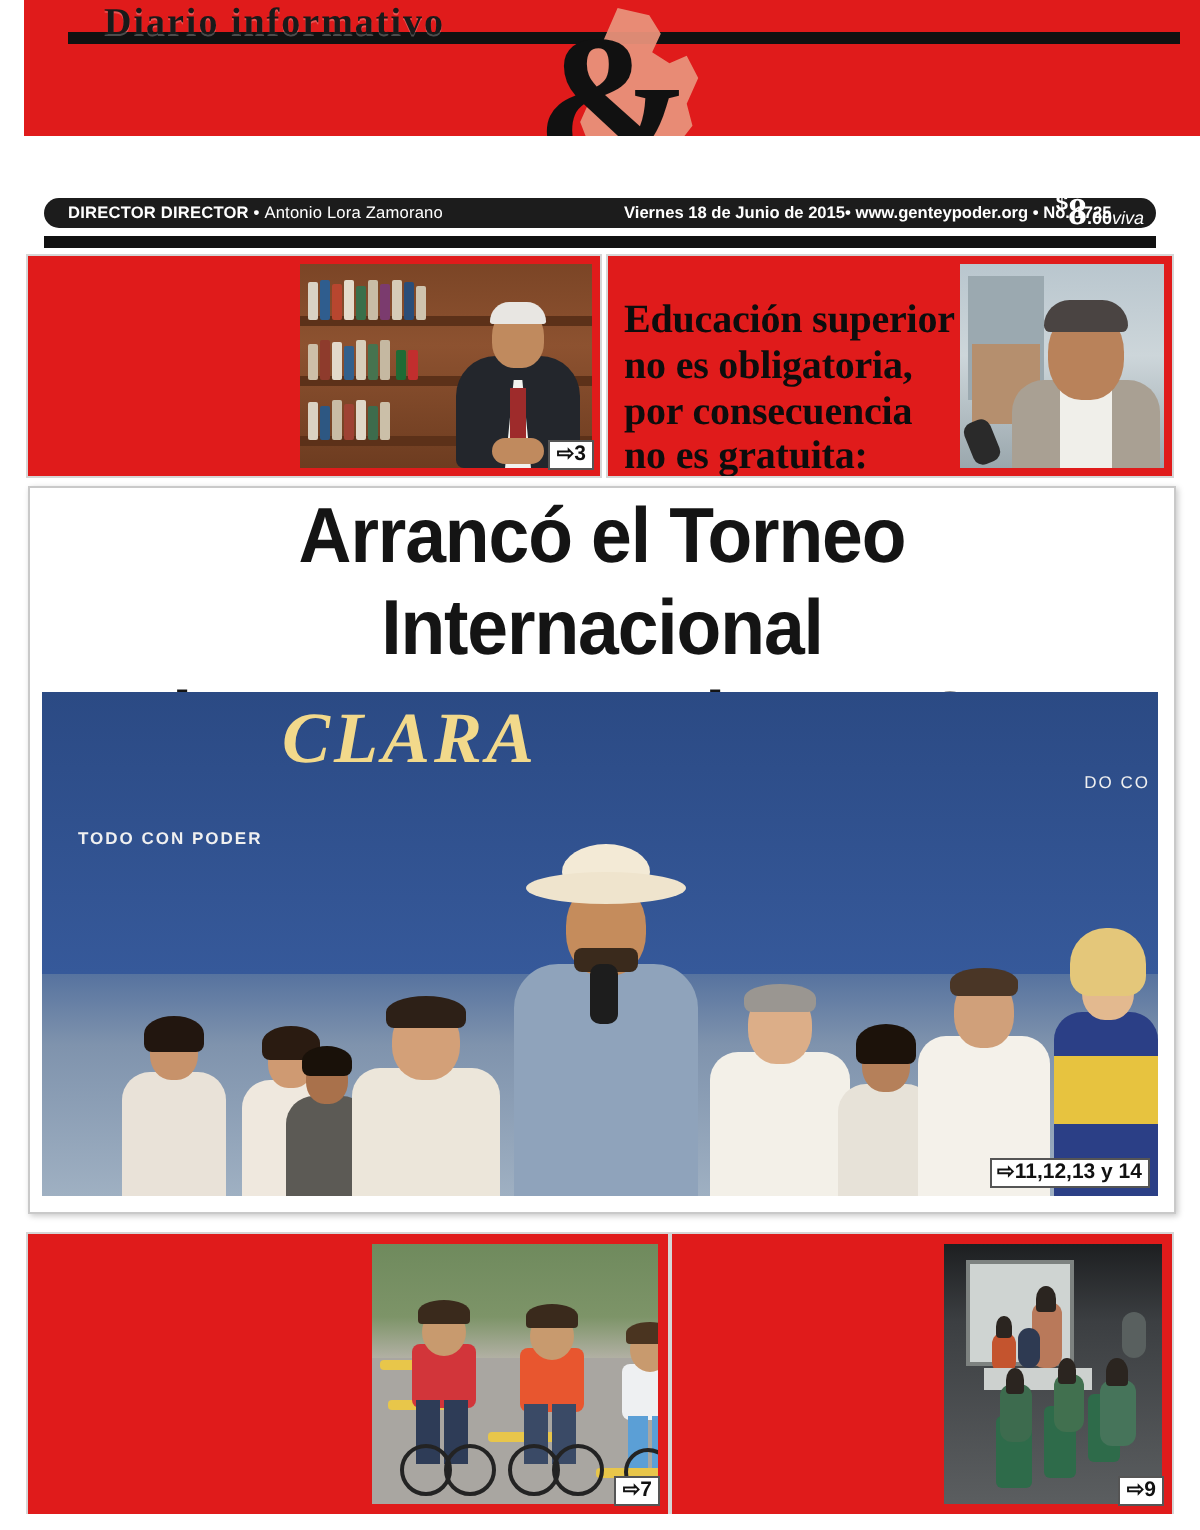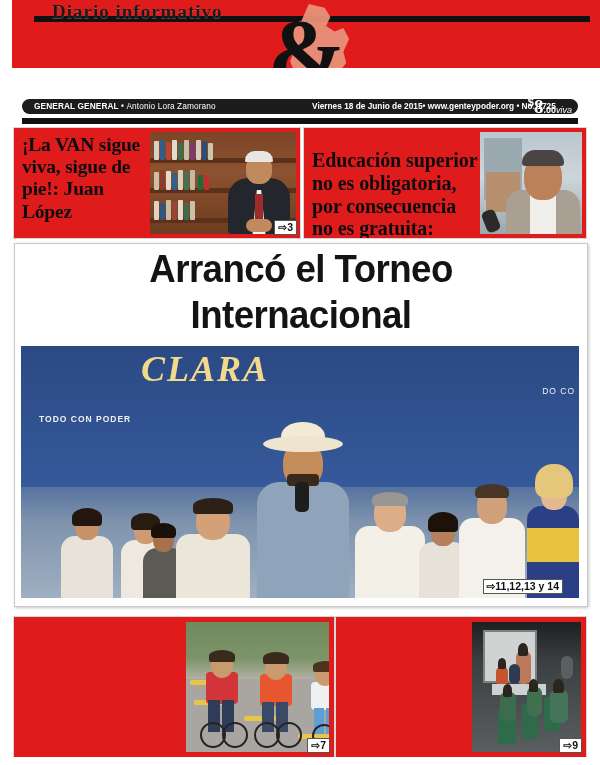--- a/index.html
+++ b/index.html
@@ -239,35 +239,34 @@
     <div class="mast-bar-top"></div>
     <div class="mast-bar-bottom"></div>
     <div class="diario">Diario informativo</div>
     <div class="map-blob"></div>
     <div class="amp">&amp;</div>
     <div class="tagline">Deportiva auténtico y veraz</div>
   </div>
 
   <div class="infostrip">
     <div class="dir">
-      <b>GENERAL GENERAL</b>
+      <b>DIRECTOR DIRECTOR</b>
       <span>•</span>
       <span class="nm">Antonio Lora Zamorano</span>
     </div>
     <div class="date">Viernes 18 de Junio de 2015• www.genteypoder.org • No.  1725</div>
     <div class="price">
       <span class="cur">$</span><span class="big">8</span><span class="cents">.00</span><span class="pesos">viva</span>
     </div>
   </div>
   <div class="blackbar"></div>
 
   <div class="toprow">
 
     <div class="tbox a">
-      <div class="htxt">¡La VAN sigue viva, sigue de pie!: Juan López</div>
       <div class="photo">
         <div class="ph-library">
           <div class="shelf" style="top:26px"></div>
           <div class="shelf" style="top:56px"></div>
           <div class="shelf" style="top:86px"></div>
           <div class="bks" style="left:4px;top:6px;">
             <span class="bk" style="left:0;height:19px;background:#d9d2c4"></span>
             <span class="bk" style="left:6px;height:20px;background:#2f5d8e"></span>
             <span class="bk" style="left:12px;height:18px;background:#b8462f"></span>
             <span class="bk" style="left:18px;height:20px;background:#e4dccb"></span>
@@ -393,21 +392,21 @@
         <div class="p-hair" style="bottom:100px;left:16px;width:34px;height:14px;background:#4a3626;"></div>
       </div>
 
       <div class="pers" style="left:506px;width:52px;height:140px;">
         <div class="p-body" style="left:0;width:52px;height:92px;background:#2b3f86;"></div>
         <div style="position:absolute;bottom:36px;left:0;width:52px;height:34px;background:#e7c33f;"></div>
         <div class="p-head" style="bottom:88px;left:14px;width:26px;height:30px;background:#e3b98f;"></div>
         <div class="p-hair" style="bottom:100px;left:8px;width:38px;height:34px;background:#e4c77a;border-radius:18px 18px 10px 10px;"></div>
       </div>
 
-      <div class="pref" style="right:16px;bottom:4px;">⇨11,12,13 y 14</div>
+      <div class="pref" style="right:4px;bottom:4px;">⇨11,12,13 y 14</div>
     </div>
   </div>
 
   <div class="botrow">
 
     <div class="bbox a">
       <div class="photo">
         <div class="ph-kids">
           <div class="road"></div>
           <div class="ylane" style="left:8px;top:78px;width:36px;"></div>

